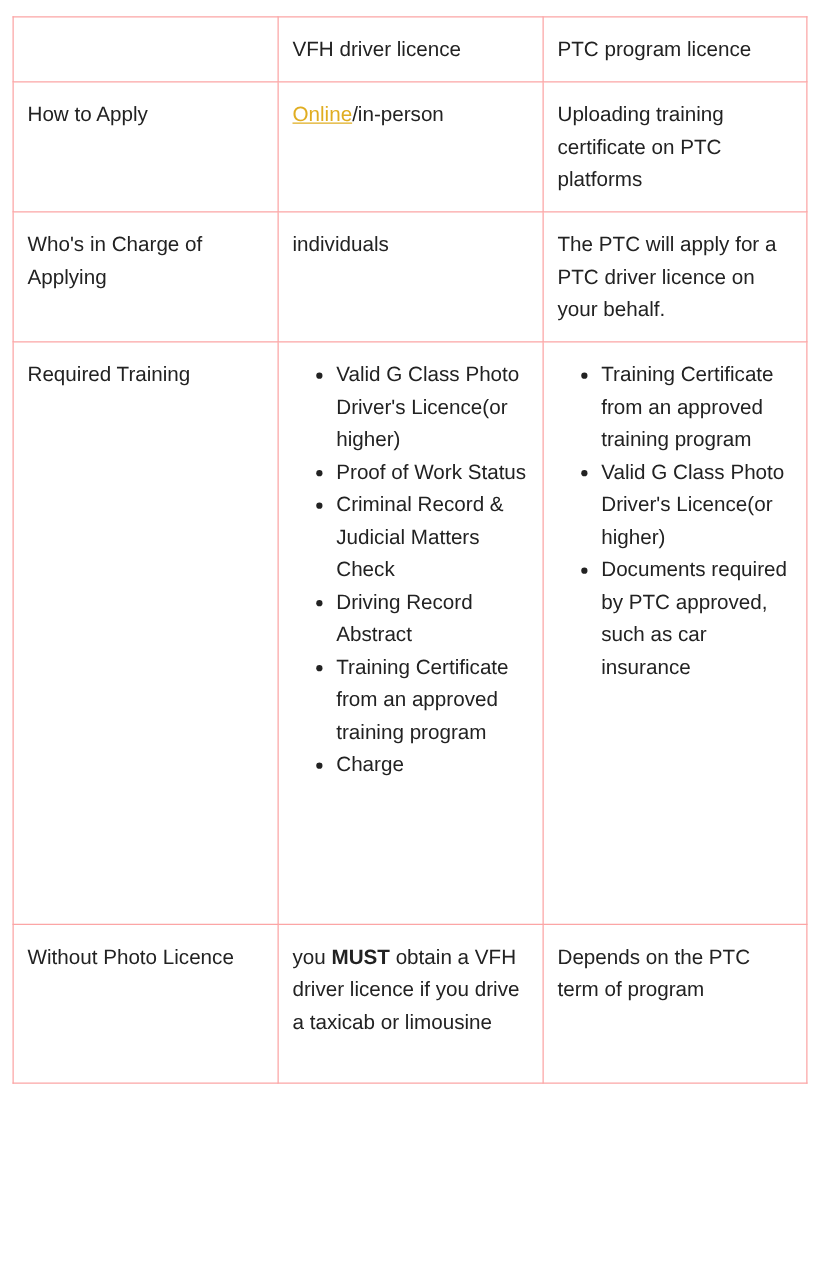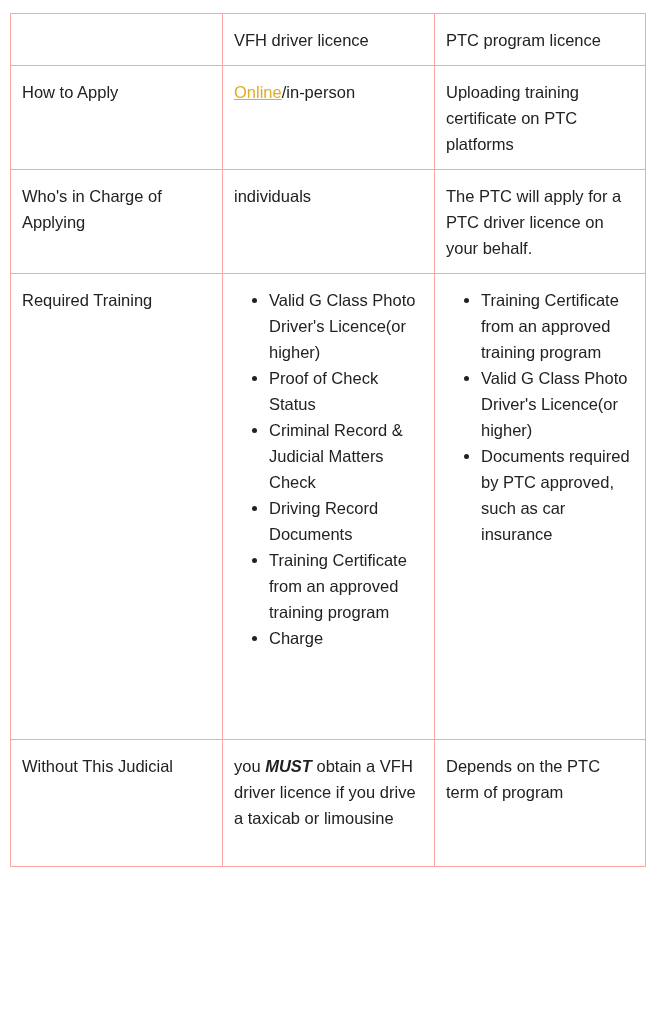--- a/index.html
+++ b/index.html
@@ -4,21 +4,21 @@
 <style>
   html, body { margin:0; padding:0; background:#ffffff; }
   body { width:660px; height:1024px; position:relative; overflow:hidden;
          font-family:"Liberation Sans", sans-serif; color:#222222; font-size:16.5px; }
   table { position:absolute; left:10px; top:13px; border-collapse:collapse; table-layout:fixed; }
   td { border:1px solid #fca5a5; vertical-align:top; padding:13px 11px 12px 11px; line-height:26px; }
   col.c1 { width:212px; } col.c2 { width:212px; } col.c3 { width:211px; }
   ul { margin:0; padding:0 0 0 46px; }
   ul li { list-style:disc; }
   a.link { color:#e0ad21; text-decoration:underline; }
-  b { font-weight:bold;font-style:italic; }
+  b { font-weight:bold; }
 </style>
 </head>
 <body>
 
 <table>
   <colgroup>
       <col class="c1">
       <col class="c2">
       <col class="c3">
     </colgroup>
@@ -36,34 +36,34 @@
   <tr style="height:102px">
     <td>Who's in Charge of Applying</td>
     <td>individuals</td>
     <td>The PTC will apply for a PTC driver licence on your behalf.</td>
   </tr>
   <tr style="height:466px">
     <td>Required Training</td>
     <td style="padding-left:0">
       <ul>
         <li>Valid G Class Photo Driver's Licence(or higher)</li>
-        <li>Proof of Check Status</li>
+        <li>Proof of Work Status</li>
         <li>Criminal Record &amp; Judicial Matters Check</li>
-        <li>Driving Record Documents</li>
+        <li>Driving Record Abstract</li>
         <li>Training Certificate from an approved training program</li>
         <li>Charge</li>
       </ul>
     </td>
     <td style="padding-left:0">
       <ul>
         <li>Training Certificate from an approved training program</li>
         <li>Valid G Class Photo Driver's Licence(or higher)</li>
         <li>Documents required by PTC approved, such as car insurance</li>
       </ul>
     </td>
   </tr>
   <tr style="height:127px">
-    <td>Without This Judicial</td>
+    <td>Without Photo Licence</td>
     <td><span>you </span><b>MUST</b><span> obtain a VFH driver licence if you drive a taxicab or limousine</span></td>
     <td>Depends on the PTC term of program</td>
   </tr>
 </tbody>
   </table>
 
 </body></html>

